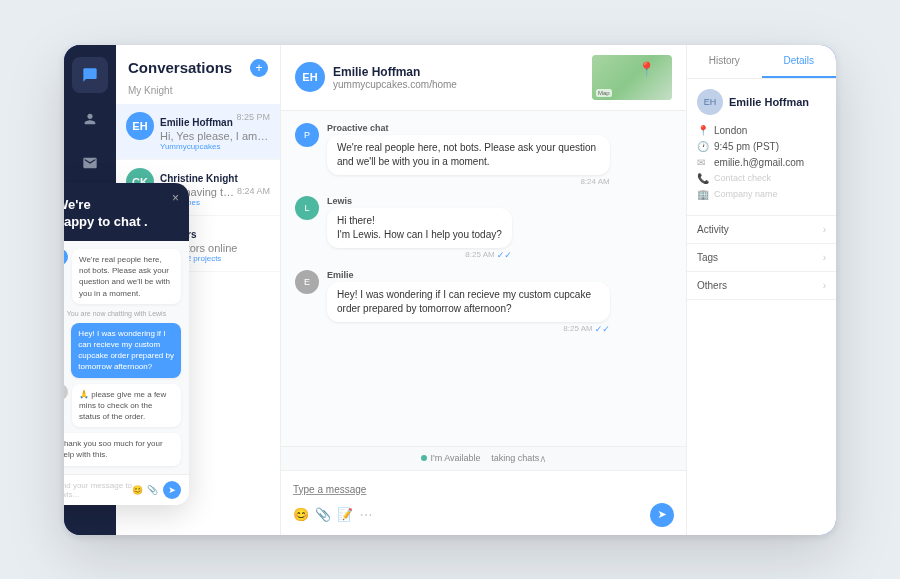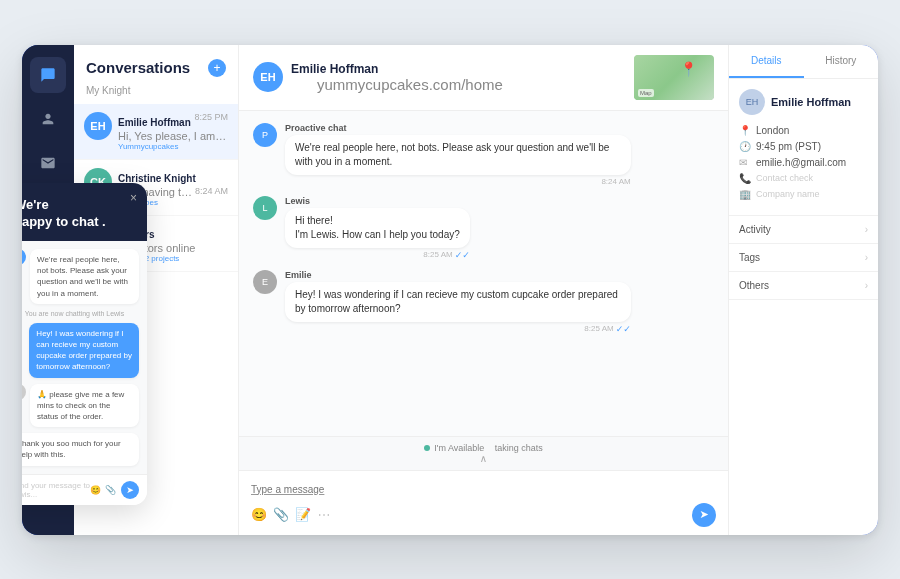--- a/index.html
+++ b/index.html
@@ -9,21 +9,21 @@
       width: 900px;
       height: 579px;
       display: flex;
       align-items: center;
       justify-content: center;
       overflow: hidden;
     }
 
     
     .laptop-frame {
-      width: 856px;
+      width: 772px;
       height: 490px;
       background: #1d4ed8;
       border-radius: 16px;
       box-shadow: 0 20px 60px rgba(0,0,0,0.15), 0 2px 8px rgba(0,0,0,0.1);
       position: relative;
       display: flex;
       overflow: hidden;
     }
 
     
@@ -151,23 +151,22 @@
       display: flex;
       align-items: center;
       gap: 8px;
     }
     .chat-user-name {
       font-size: 12px;
       font-weight: 600;
       color: #1a2340;
     }
     .chat-user-url {
-      font-size: 15px;
+      font-size: 10px;
       color: #888;
-      margin-left: 26px;
     }
     .map-thumb {
       width: 80px;
       height: 45px;
       background: linear-gradient(135deg, #a8d5a2 0%, #7bc47a 40%, #c8e6c9 60%, #b0c8b0 100%);
       border-radius: 4px;
       position: relative;
       overflow: hidden;
     }
 
@@ -269,21 +268,20 @@
     
     .status-bar {
       padding: 6px 12px;
       background: #f8f9fa;
       border-top: 1px solid #eee;
       display: flex;
       align-items: center;
       justify-content: center;
       font-size: 9px;
       color: #888;
-      flex-direction: column;
     }
     .status-toggle {
       display: flex;
       align-items: center;
       gap: 4px;
     }
     .chevron-up { color: #aaa; font-size: 10px; }
 
     
     .right-panel {
@@ -610,22 +608,22 @@
         <span class="input-icon">📎</span>
         <span class="input-icon">📝</span>
         <span class="input-icon">⋯</span>
         <div class="send-btn">➤</div>
       </div>
     </div>
   </div>
 
   <div class="right-panel">
     <div class="panel-tabs">
+      <div class="panel-tab">History</div>
       <div class="panel-tab active">Details</div>
-      <div class="panel-tab">History</div>
     </div>
 
     <div class="panel-user-section">
       <div class="panel-user-row">
         <div class="panel-avatar">EH</div>
         <div class="panel-user-name">Emilie Hoffman</div>
       </div>
 
       <div class="detail-row">
         <span class="detail-icon">📍</span>

